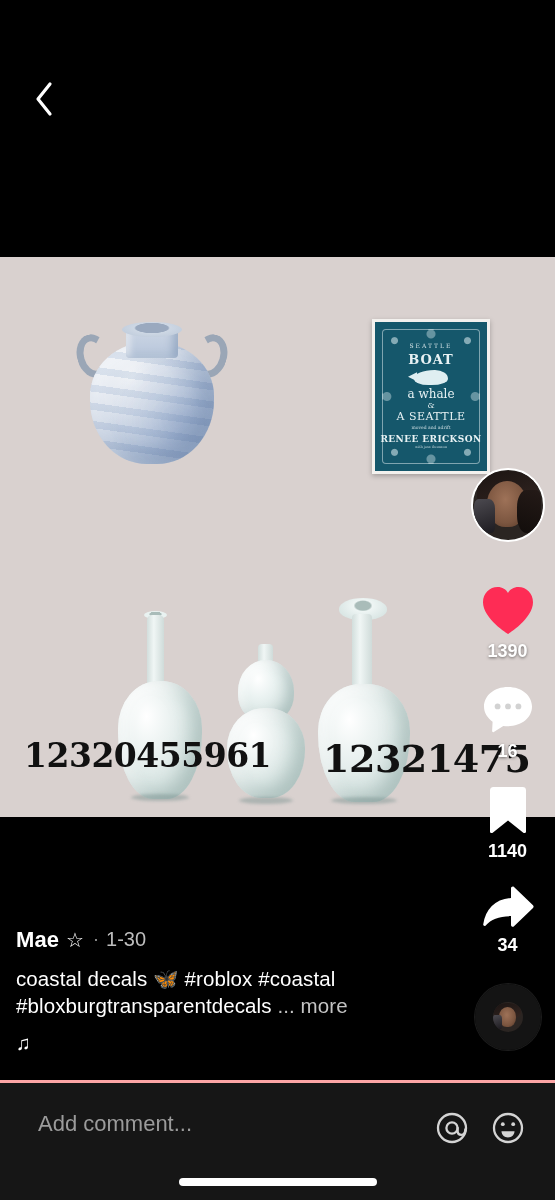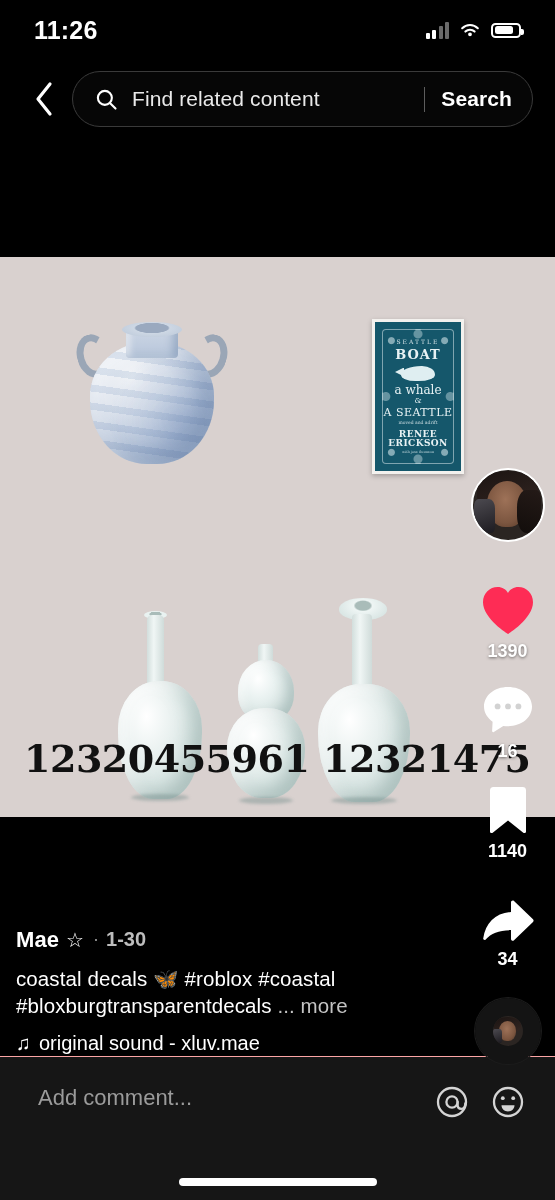--- a/index.html
+++ b/index.html
@@ -52,21 +52,21 @@
 
   
   .video {
     position:absolute; top:257px; left:0; width:555px; height:560px;
     background:#d9d1cf; overflow:hidden;
   }
   .decal-num {
     position:absolute; font-family:"DejaVu Serif", serif; font-weight:700;
     color:#111; letter-spacing:-0.5px; white-space:nowrap;
   }
-  #num1 { left:24px; top:479px; font-size:38px; }
+  #num1 { left:24px; top:479px; font-size:33px; }
   #num2 { left:323px; top:479px; font-size:38px; }
 
   
   .pot { position:absolute; left:72px; top:55px; width:160px; height:155px; }
   .pot-body {
     position:absolute; left:18px; top:30px; width:124px; height:122px;
     border-radius:48% 48% 46% 46% / 44% 44% 52% 52%;
     background:
       radial-gradient(ellipse at 34% 28%, #f2f4f7 0%, #dfe5ee 30%, #b9c7dc 62%, #9fb2cc 100%);
     box-shadow: inset -12px -10px 22px rgba(110,135,170,.45), inset 8px 6px 18px rgba(255,255,255,.7);
@@ -88,21 +88,21 @@
     position:absolute; left:50px; top:10px; width:60px; height:15px;
     background:radial-gradient(ellipse at 50% 40%, #9aa9bf 0 38%, #cdd7e4 42%, #bac7d8 100%);
     border-radius:50%;
   }
   .pot-h { position:absolute; width:33px; height:44px; border:7px solid #9aa6b6; border-radius:50%; }
   .pot-h.l { left:5px; top:22px; border-right-color:transparent; transform:rotate(-16deg); }
   .pot-h.r { right:5px; top:22px; border-left-color:transparent; transform:rotate(16deg); }
 
   
   .book {
-    position:absolute; left:372px; top:62px; width:92px; height:155px;
+    position:absolute; left:372px; top:62px; width:118px; height:155px;
     background:#15576b; border:3px solid #f3f1ee;
     display:flex; flex-direction:column; align-items:center; justify-content:center;
     box-shadow:0 2px 5px rgba(0,0,0,.25);
   }
   .book-frame {
     position:absolute; inset:7px; border:1.6px solid rgba(233,243,245,.5); border-radius:4px;
     background:
       radial-gradient(circle at 12% 8%, rgba(225,240,243,.55) 0 3px, transparent 4px),
       radial-gradient(circle at 88% 8%, rgba(225,240,243,.55) 0 3px, transparent 4px),
       radial-gradient(circle at 12% 92%, rgba(225,240,243,.55) 0 3px, transparent 4px),
@@ -173,93 +173,63 @@
   .av-hair { position:absolute; left:6%; top:2%; width:88%; height:52%;
              background:linear-gradient(160deg,#1b1412,#332622); border-radius:50% 50% 30% 30%; }
   .av-hair2 { position:absolute; right:2%; top:28%; width:34%; height:62%;
              background:linear-gradient(200deg,#241a17,#120d0b); border-radius:40% 20% 40% 40%; }
   .av-phone { position:absolute; left:2%; top:42%; width:30%; height:48%;
              background:linear-gradient(160deg,#4c4a50,#1d1b20); border-radius:22% 28% 18% 18%; }
 
   .heart-wrap { margin-bottom:22px; }
   .icon-btn { cursor:pointer; display:flex; align-items:center; justify-content:center; }
   .bubble-wrap { margin-bottom:22px; }
-  .save-wrap { margin-bottom:36px; }
+  .save-wrap { margin-bottom:22px; }
   .share-wrap { margin-bottom:28px;align-items:center; }
 
   .disc { width:66px; height:66px; border-radius:50%;
           background:radial-gradient(circle at 50% 50%, #2a2a2a 0 18%, #141414 19% 100%);
           box-shadow:0 0 0 1px #1c1c1c; display:flex; align-items:center; justify-content:center;
           position:relative; overflow:hidden; }
   .disc-in { width:30px; height:30px; border-radius:50%; overflow:hidden; position:relative; background:#2b2522; }
 
   
   .caption { position:absolute; left:16px; bottom:145px; width:400px; color:#fff; z-index:20; }
   .cap-user { display:flex; align-items:center; gap:7px; margin-bottom:12px; }
   .cap-name { font-size:22px; font-weight:700; letter-spacing:.1px; }
   .cap-star { font-size:20px; color:#fff; }
   .cap-dot { color:#9a9a9a; font-size:18px; margin-left:2px; }
-  .cap-date { color:#bdbdbd; font-size:20px;font-weight:bold; }
+  .cap-date { color:#bdbdbd; font-size:20px; }
   .cap-text { font-size:20.5px; line-height:1.35; font-weight:400; letter-spacing:.1px; }
   .cap-text b { font-weight:400; }
   .cap-more { color:#c3c3c3; }
   .cap-music { display:flex; align-items:center; gap:8px; margin-top:12px; font-size:20px; }
 
   
   .commentbar {
-    position:absolute; left:0; bottom:0; width:555px; height:144px;
-    background:#161616; border-top:1px solid #fca5a5;
+    position:absolute; left:0; bottom:0; width:555px; height:120px;
+    background:#161616; border-top:3px solid #fca5a5;
     display:flex; align-items:flex-start; padding:28px 30px 0 38px; justify-content:space-between;
   }
   .cmt-ph { color:#9b9b9b; font-size:22px; }
   .cmt-icons { display:flex; align-items:center; gap:22px; }
   .home-ind { position:absolute; bottom:14px; left:50%; transform:translateX(-50%);
               width:198px; height:8px; background:#fff; border-radius:5px; }
 </style>
 </head>
 <body>
 
 <div class="phone">
 
-  <div class="statusbar">
-    <div class="status-time">11:26</div>
-    <div class="status-right">
-      <div class="sig">
-        <i></i>
-          <i></i>
-          <i class="dim"></i>
-          <i class="dim"></i>
-      </div>
-      <svg width="24" height="18" viewBox="0 0 24 18">
-        <path d="M12 15.2a1.9 1.9 0 100-3.8 1.9 1.9 0 000 3.8z" fill="#fff"></path>
-        <path d="M7.4 10.6a6.6 6.6 0 019.2 0" stroke="#fff" stroke-width="2.1" fill="none" stroke-linecap="round"></path>
-        <path d="M4.2 7.2a11 11 0 0115.6 0" stroke="#fff" stroke-width="2.1" fill="none" stroke-linecap="round"></path>
-      </svg>
-      <div class="batt">
-          <span></span>
-        </div>
-    </div>
-  </div>
 
   <div class="searchrow">
     <div class="backbtn">
       <svg width="22" height="36" viewBox="0 0 22 36">
         <path d="M17 3L5 18l12 15" stroke="#fff" stroke-width="3.2" fill="none" stroke-linecap="round" stroke-linejoin="round"></path>
       </svg>
-    </div>
-    <div class="searchbox">
-      <span class="search-icon">
-        <svg width="23" height="23" viewBox="0 0 24 24">
-          <circle cx="10.3" cy="10.3" r="7.3" stroke="#fff" stroke-width="2.2" fill="none"></circle>
-          <path d="M15.8 15.8L21.4 21.4" stroke="#fff" stroke-width="2.2" stroke-linecap="round"></path>
-        </svg>
-      </span>
-      <span class="search-ph">Find related content</span>
-      <span class="search-div"></span>
-      <span class="search-btn">Search</span>
     </div>
   </div>
 
   <div class="video">
 
     <div class="pot">
       <div class="pot-h l"></div>
       <div class="pot-h r"></div>
       <div class="pot-body"></div>
       <div class="pot-neck"></div>
@@ -373,21 +343,20 @@
       <span class="cap-name">Mae</span>
       <span class="cap-star">☆</span>
       <span class="cap-dot">·</span>
       <span class="cap-date">1-30</span>
     </div>
     <div class="cap-text">
       <span>coastal decals </span><span>🦋</span><b> #roblox #coastal #bloxburgtransparentdecals </b><span class="cap-more">... more</span>
     </div>
     <div class="cap-music">
       <span>♫</span>
-      <span>original sound - xluv.mae</span>
     </div>
   </div>
 
   <div class="commentbar">
     <span class="cmt-ph">Add comment...</span>
     <div class="cmt-icons">
       <span class="icon-btn">
         <svg width="34" height="34" viewBox="0 0 34 34">
           <circle cx="17" cy="17" r="14" stroke="#d4d4d4" stroke-width="2.3" fill="none"></circle>
           <circle cx="17" cy="17" r="5.6" stroke="#d4d4d4" stroke-width="2.3" fill="none"></circle>

